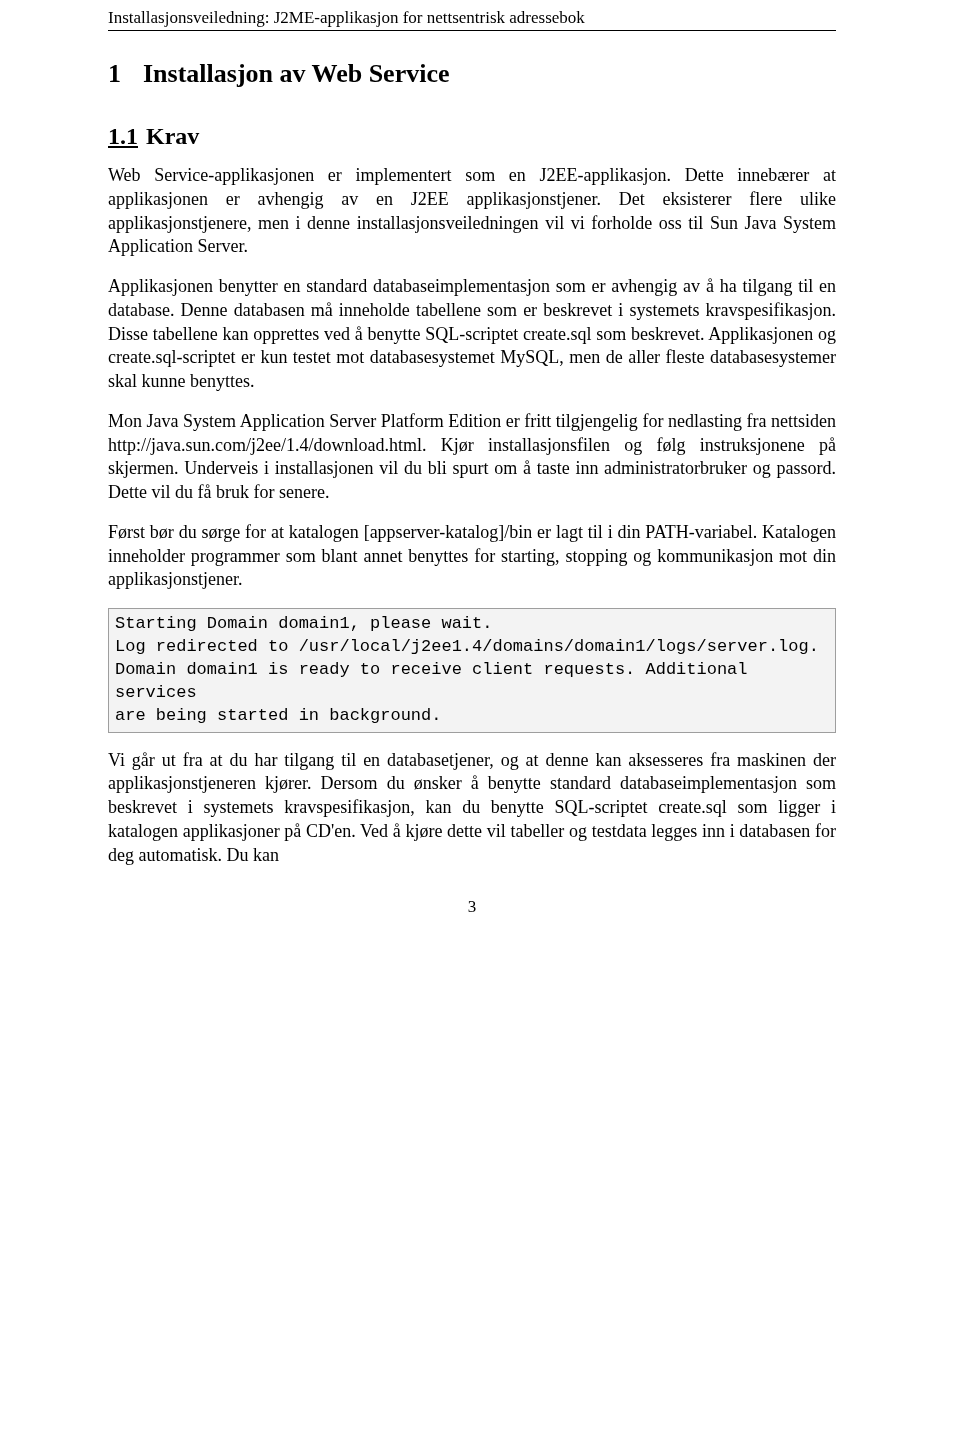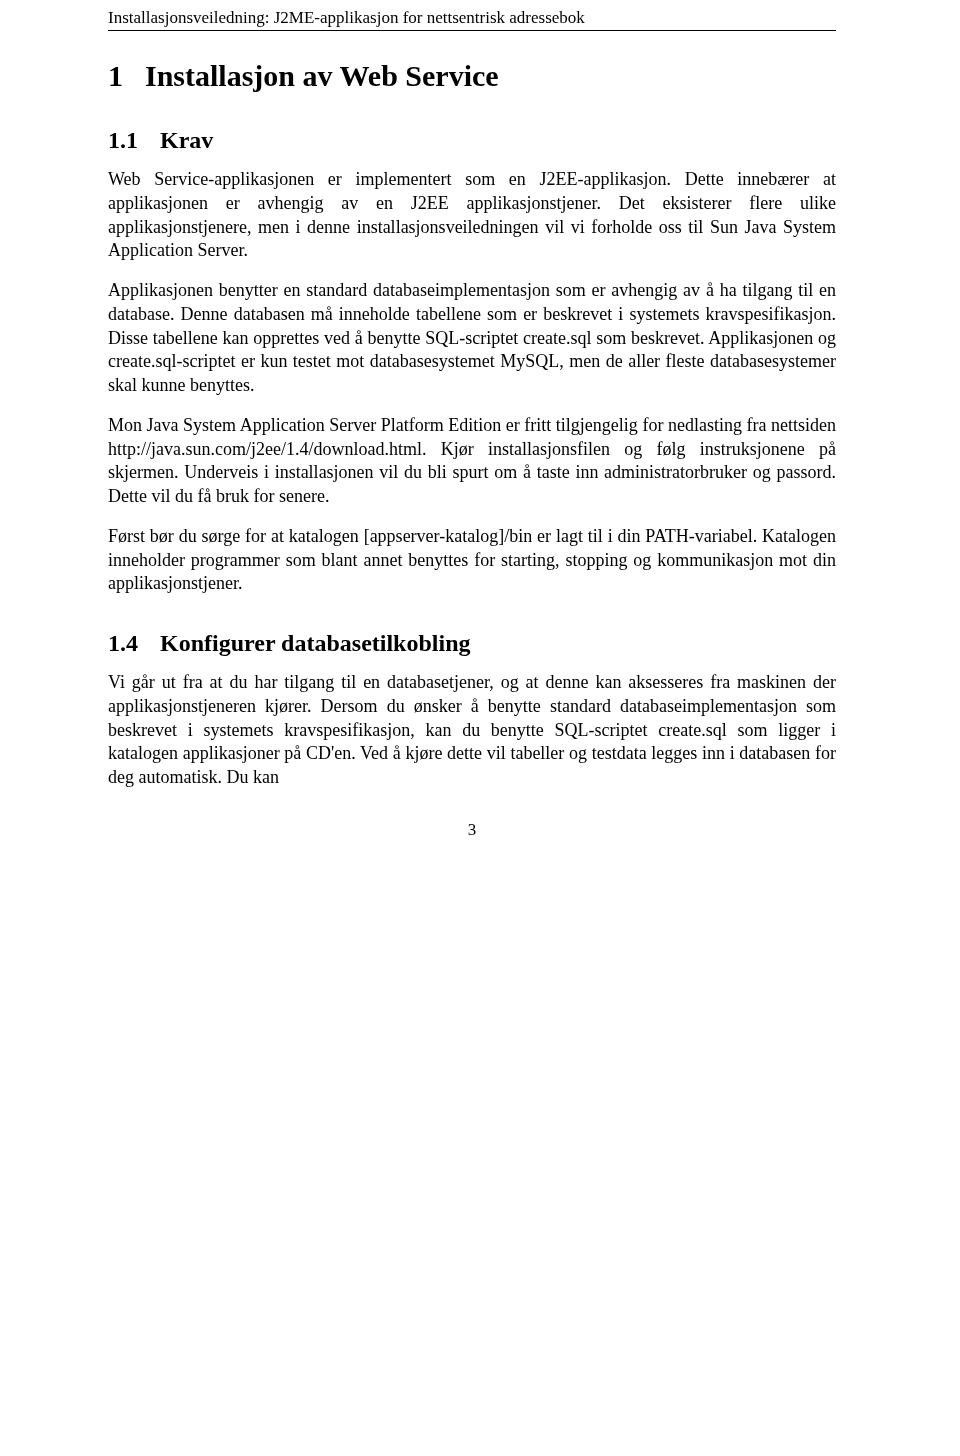--- a/index.html
+++ b/index.html
@@ -18,31 +18,31 @@
     box-sizing: border-box;
     position: relative;
   }
   .running-header {
     font-size: 17px;
     border-bottom: 1px solid #000;
     padding-bottom: 2px;
     margin-bottom: 28px;
   }
   h1.section {
-    font-size: 30px;
+    font-size: 26px;
     font-weight: bold;
     margin: 0 0 22px 0;
   }
   h1.section .num { margin-right: 22px; }
   h2.subsection {
     font-size: 24px;
     font-weight: bold;
     margin: 34px 0 14px 0;
   }
-  h2.subsection .num { margin-right: 22px; }
+  h2.subsection .num { margin-right: 8px; text-decoration: underline; }
   p.body {
     margin: 0 0 16px 0;
     text-align: justify;
     line-height: 1.32;
   }
   .italic { }
   pre.codeblock {
     font-family: "Courier New", Courier, monospace;
     font-size: 17px;
     background: #f3f3f3;
@@ -87,24 +87,25 @@
   <p class="body">
     <span>Mon Java System Application Server Platform Edition er fritt tilgjengelig for nedlasting fra nettsiden </span><span class="italic">http://java.sun.com/j2ee/1.4/download.html</span><span>. Kjør installasjonsfilen og følg instruksjonene på skjermen. Underveis i installasjonen vil du bli spurt om å taste inn administratorbruker og passord. Dette vil du få bruk for senere.</span>
   </p>
 
 
   <p class="body">
     <span>Først bør du sørge for at katalogen </span><span class="italic">[appserver-katalog]/bin</span><span> er lagt til i din PATH-variabel. Katalogen inneholder programmer som blant annet benyttes for starting, stopping og kommunikasjon mot din applikasjonstjener.</span>
   </p>
 
 
+  <pre class="codeblock">Starting Domain domain1, please wait.
+Log redirected to /usr/local/j2ee1.4/domains/domain1/logs/server.log.
+Domain domain1 is ready to receive client requests. Additional services
+are being started in background.</pre>
 
-  <h2 class="subsection">
-    <span class="num">1.4</span><span>Konfigurer databasetilkobling</span>
-  </h2>
 
   <p class="body">
     <span>Vi går ut fra at du har tilgang til en databasetjener, og at denne kan aksesseres fra maskinen der applikasjonstjeneren kjører. Dersom du ønsker å benytte standard databaseimplementasjon som beskrevet i systemets kravspesifikasjon, kan du benytte SQL-scriptet </span><span class="italic">create.sql</span><span> som ligger i katalogen </span><span class="italic">applikasjoner</span><span> på CD'en. Ved å kjøre dette vil tabeller og testdata legges inn i databasen for deg automatisk. Du kan</span>
   </p>
 
   <div class="page-number">3</div>
 
 </div>
 
 </body></html>

